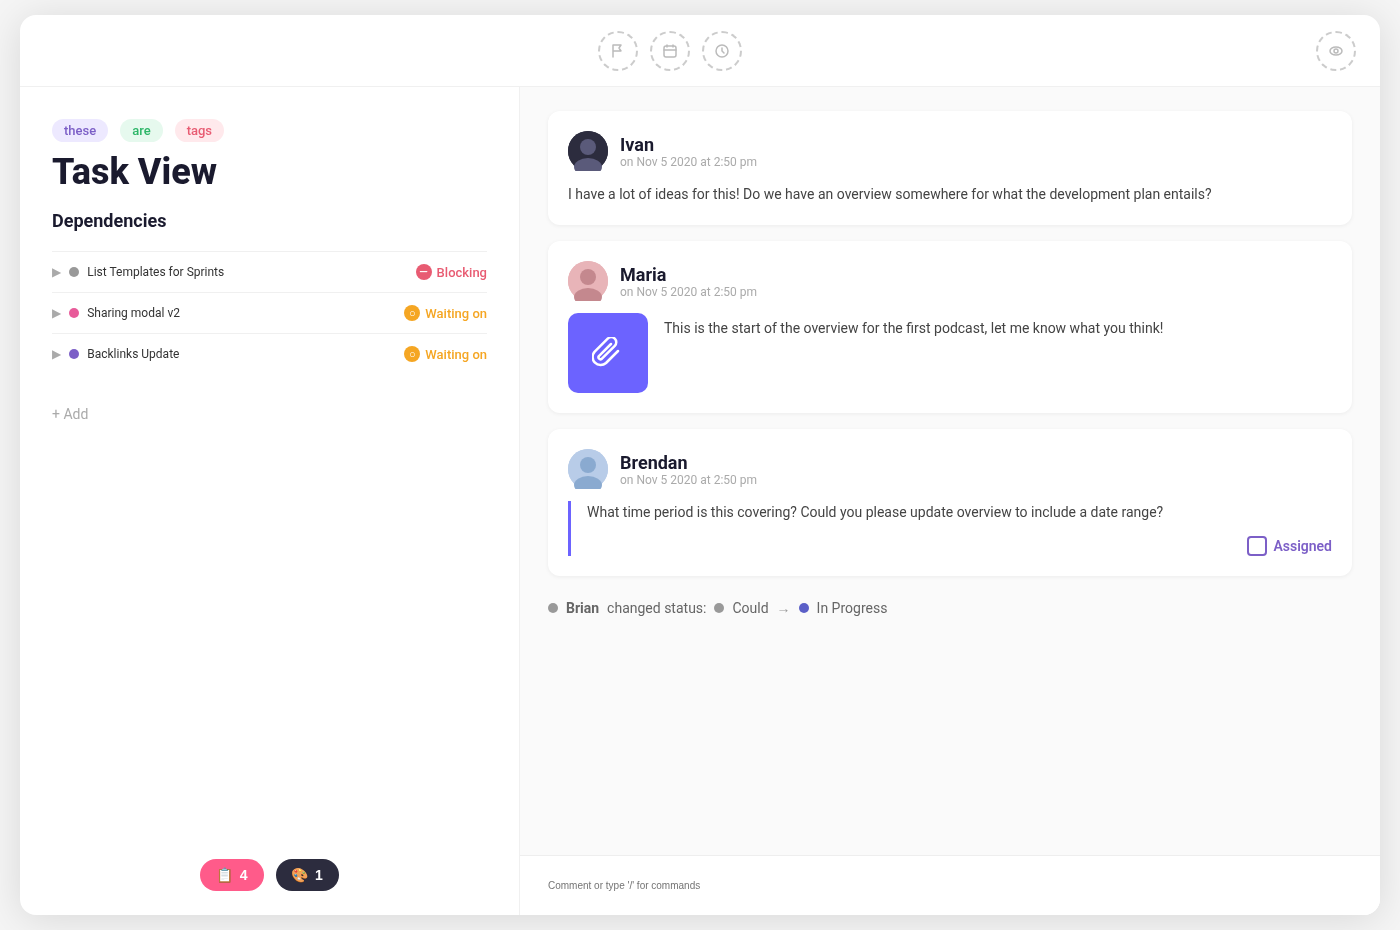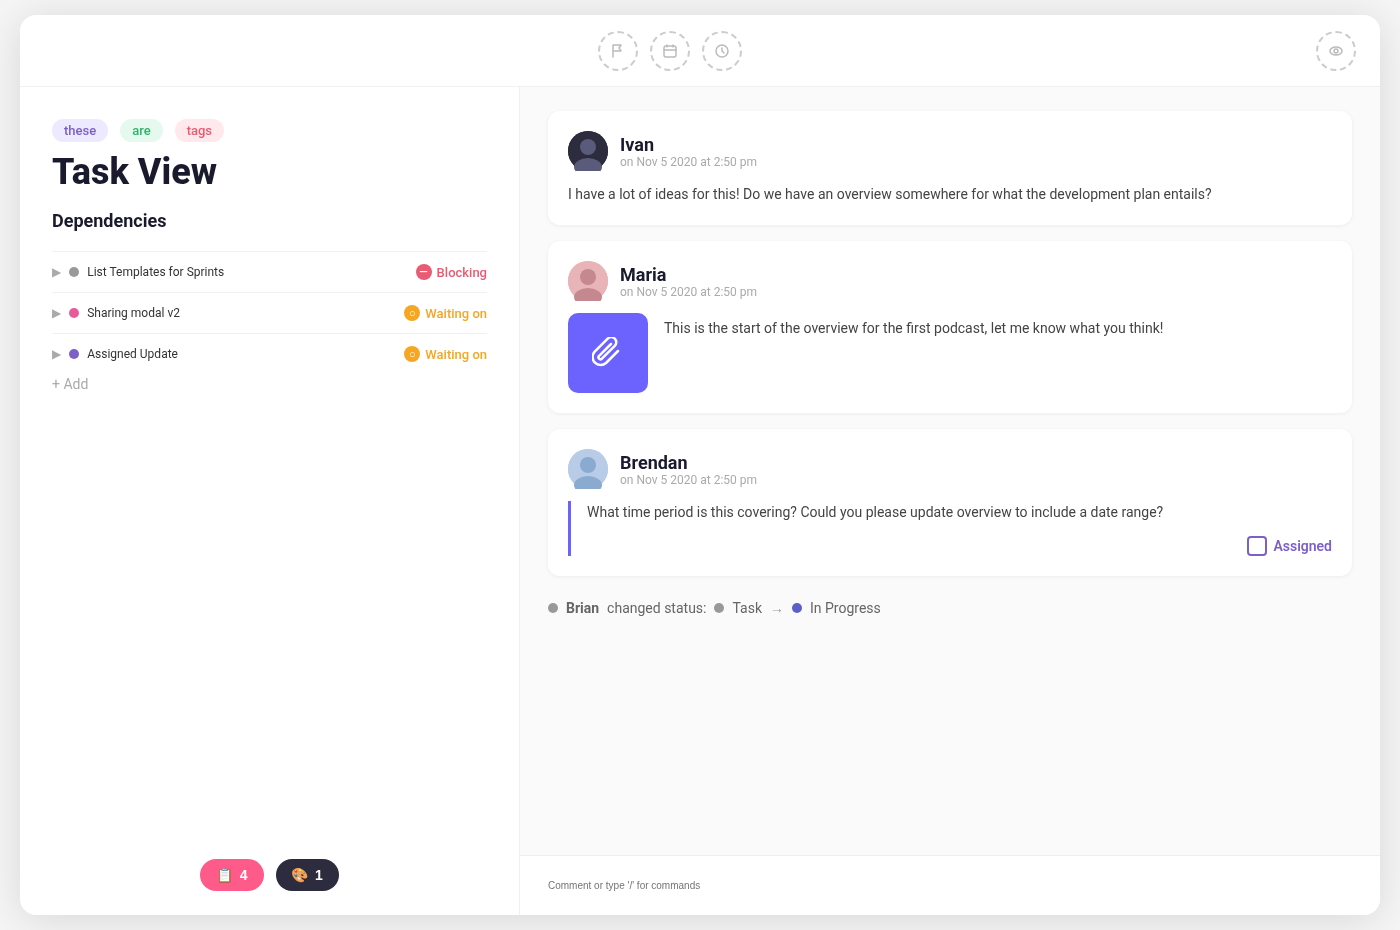--- a/index.html
+++ b/index.html
@@ -212,21 +212,21 @@
       display: flex;
       align-items: center;
       justify-content: center;
       color: #fff;
       font-size: 11px;
     }
     .add-btn {
       color: #aaa;
       font-size: 14px;
       cursor: pointer;
-      margin-top: 2px;
+      margin-top: 32px;
       display: inline-block;
     }
     
     .bottom-toolbar {
       position: absolute;
       bottom: 24px;
       left: 0;
       right: 0;
       display: flex;
       justify-content: center;
@@ -445,21 +445,21 @@
           <span class="dep-name">Sharing modal v2</span>
           <span class="dep-badge badge-waiting">
             <span class="badge-icon-wait">○</span>
             <span>Waiting on</span>
           </span>
         </li>
 
         <li class="dependency-item">
           <span class="dep-chevron">▶</span>
           <span class="dep-dot dot-purple"></span>
-          <span class="dep-name">Assigned Update</span>
+          <span class="dep-name">Backlinks Update</span>
           <span class="dep-badge badge-waiting">
             <span class="badge-icon-wait">○</span>
             <span>Waiting on</span>
           </span>
         </li>
       </ul>
 
       <span class="add-btn">+ Add</span>
 
       
@@ -541,21 +541,21 @@
             </div>
           </div>
         </div>
 
         <div class="status-change">
           <div class="status-row">
             <span class="status-dot dot-open"></span>
             <span style="font-weight:700;">Brian</span>
             <span>changed status:</span>
             <span class="status-dot dot-open"></span>
-            <span>Task</span>
+            <span>Could</span>
             <span class="status-arrow">→</span>
             <span class="status-dot dot-inprogress"></span>
             <span>In Progress</span>
           </div>
         </div>
 
       </div>
 
       <div class="comment-input-area">
         <input type="text" class="comment-input" placeholder="Comment or type '/' for commands" style="">

